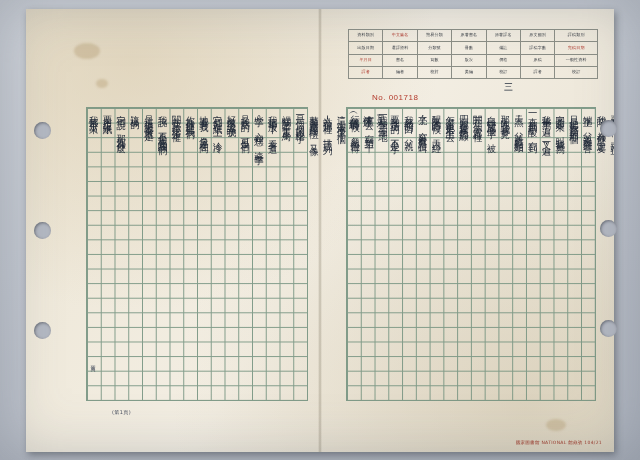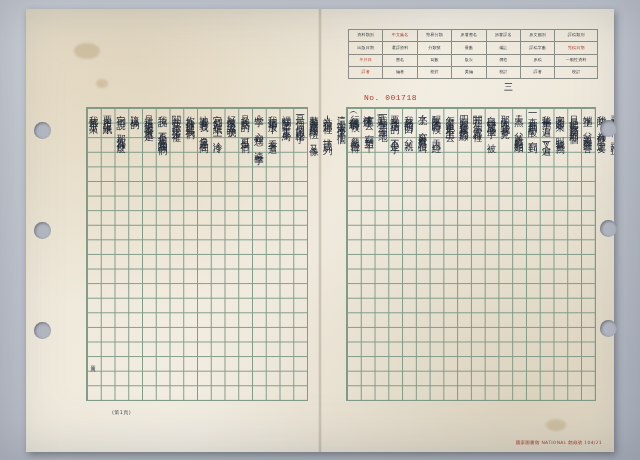--- a/index.html
+++ b/index.html
@@ -101,25 +101,25 @@
     text-align: center;
     vertical-align: middle;
     padding: 0;
     letter-spacing: 0.2px;
   }
   .formhead td.red { color: #b03a2e; }
 
   
   .serial {
     position: absolute;
-    left: 338px;
+    left: 346px;
     top: 84px;
     font-size: 8px;
     color: #b33a2c;
-    font-family: Liberation Mono, monospace;
+    font-family: Liberation Sans, sans-serif;
     letter-spacing: 0.5px;
   }
 
   
   .grid {
     position: absolute;
     border-top: 1px solid #6f8f7c;
     border-left: 1px solid #6f8f7c;
     background-image:
       linear-gradient(to right, #6f8f7c 1px, transparent 1px),

